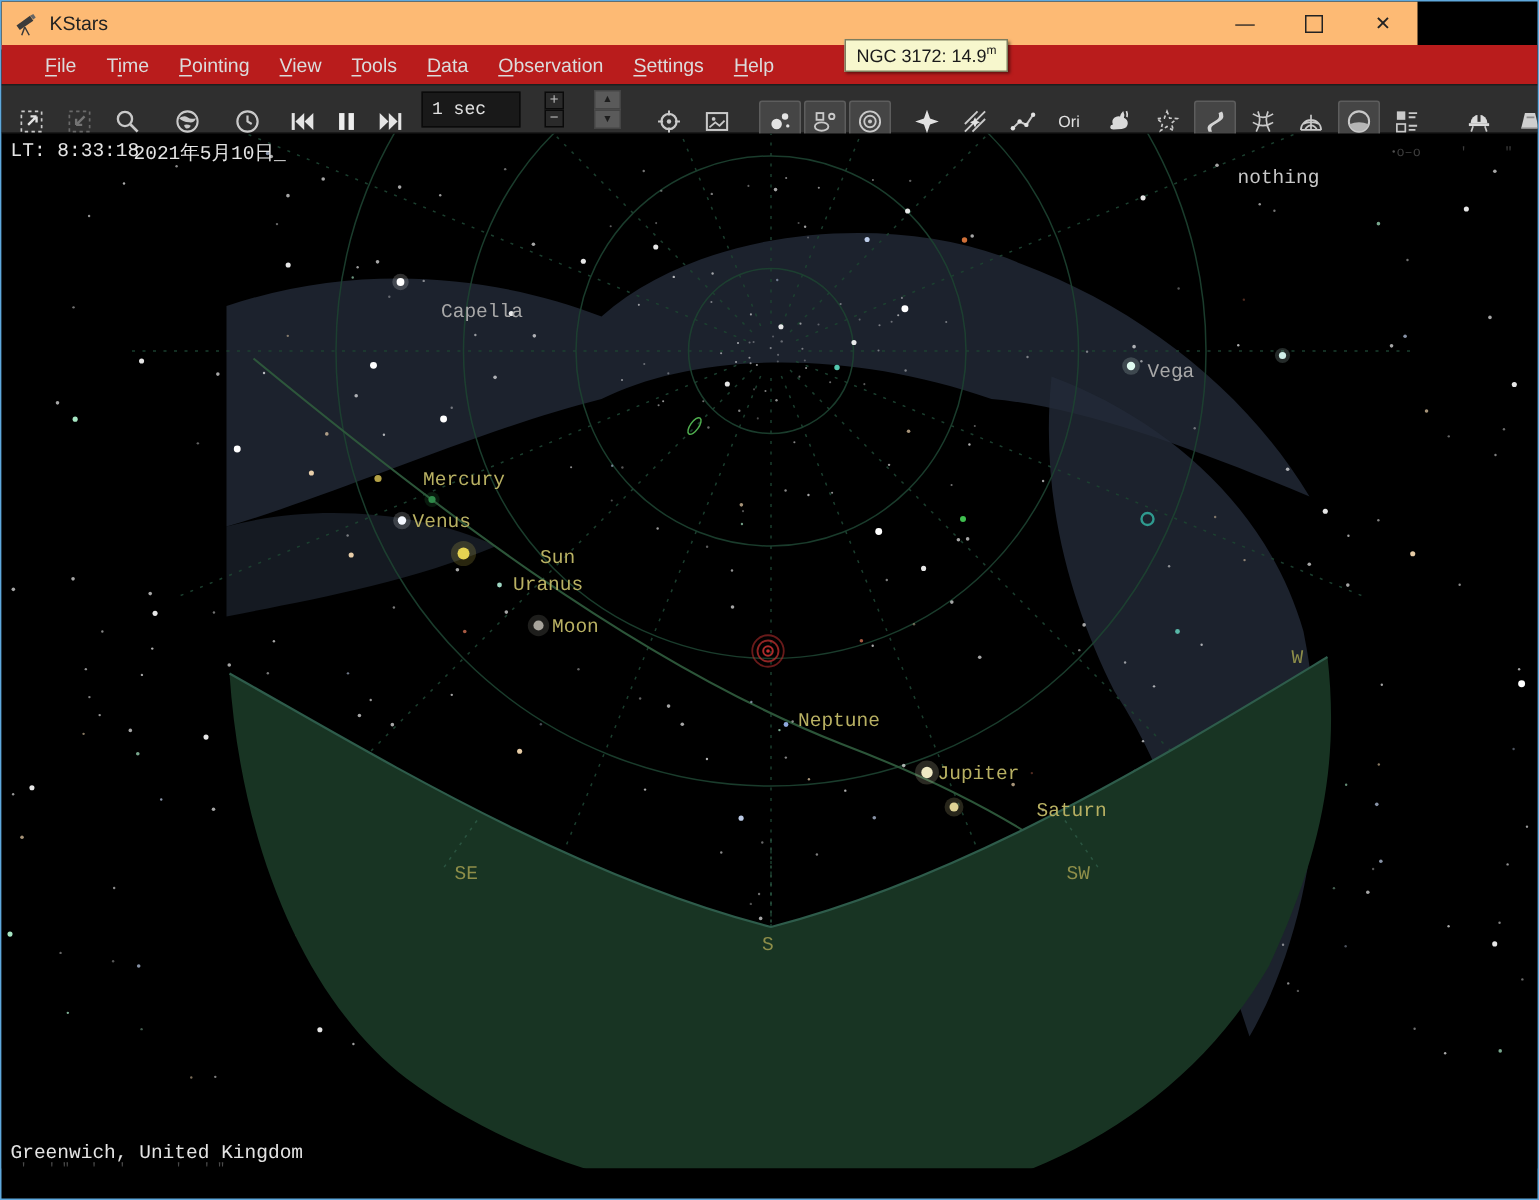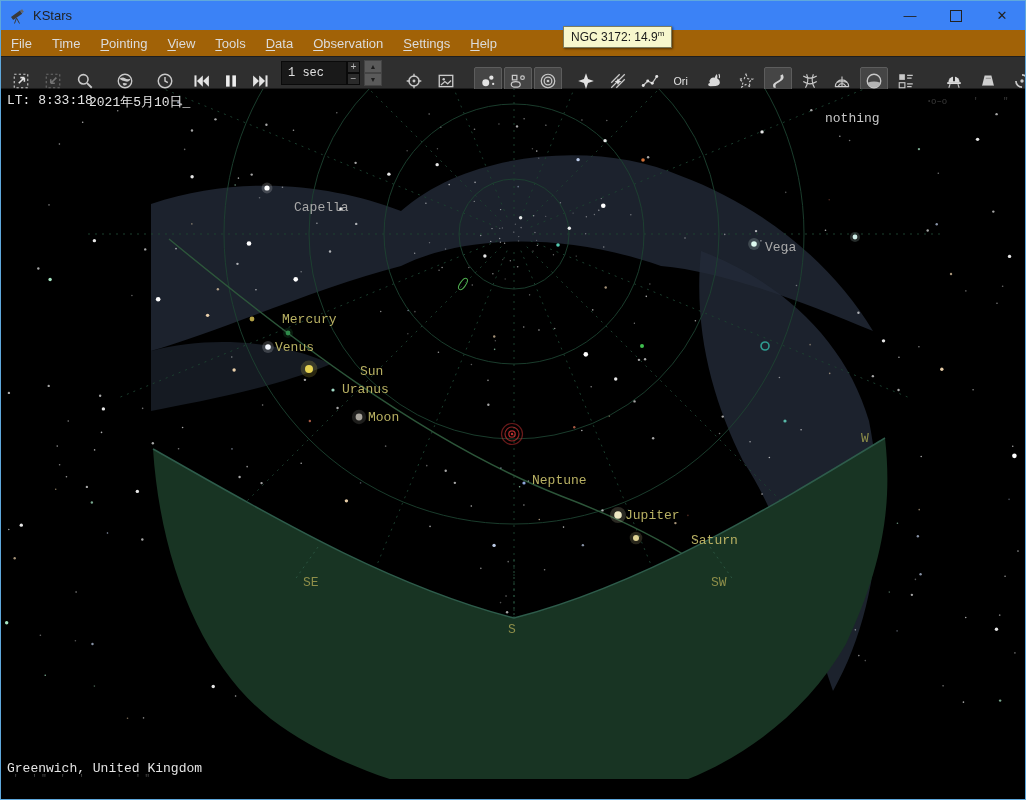--- a/index.html
+++ b/index.html
@@ -1,30 +1,30 @@
 <!DOCTYPE html>
 <html><head>
 <meta charset="utf-8">
 <style>
   html,body{margin:0;padding:0;background:#000;}
   .window{position:relative;width:1026px;height:800px;box-sizing:border-box;
     border:1px solid #5fa8dc;background:#000;overflow:hidden;
     font-family:"Liberation Sans",sans-serif;}
   
-  .titlebar{position:absolute;left:0;top:0;width:1024px;height:29px;background:#3b82f6;
+  .titlebar{position:absolute;left:0;top:0;width:944px;height:29px;background:#fdba74;
     display:flex;align-items:center;border-bottom:3px solid #c4b5fd;}
   .titlebar .appicon{margin:0 6px 0 8px;width:18px;height:18px;}
   .titlebar .title{font-size:13px;color:#222;}
   .wcontrols{margin-left:auto;display:flex;height:100%;}
   .wbtn{width:46px;height:100%;display:flex;align-items:center;justify-content:center;
     font-size:13px;color:#222;cursor:default;}
   .wbtn .sq{width:10px;height:10px;border:1px solid #222;display:block;}
   
-  .menubar{position:absolute;left:0;top:29px;width:1024px;height:26px;background:#a16207;
-    display:flex;align-items:center;padding-left:0;box-sizing:border-box;}
+  .menubar{position:absolute;left:0;top:29px;width:1024px;height:26px;background:#b91c1c;
+    display:flex;align-items:center;padding-left:19px;box-sizing:border-box;}
   .menu-item{color:#dcdcdc;font-size:13px;padding:3px 10px;cursor:default;}
   .menu-item u{text-decoration:underline;text-underline-offset:2px;}
   
   .toolbar{position:absolute;left:0;top:55px;width:1024px;height:33px;background:#2f2f2f;
     border-top:1px solid #1e1e1e;border-bottom:1px solid #1a1a1a;box-sizing:border-box;
     display:flex;align-items:center;padding-left:6px;}
   .tb{position:relative;width:28px;height:28px;flex:0 0 auto;background:transparent;border:1px solid transparent;
     border-radius:2px;display:flex;align-items:center;justify-content:center;padding:0;margin-top:16px;}
   .tb.toggled{background:#454545;border-color:#5d5d5d;}
   .tb.disabled{opacity:.38;}
@@ -134,21 +134,21 @@
           <rect x="9.2" y="3" width="3.2" height="10" fill="#eeeeee"></rect>
         </svg>
       </button>
       <button class="tb" style="margin-left: 2px;">
         <svg width="18" height="18" viewBox="0 0 16 16">
           <path d="M1 3 L6.2 8 L1 13Z" fill="#e4e4e4"></path>
           <path d="M6.4 3 L11.6 8 L6.4 13Z" fill="#e4e4e4"></path>
           <rect x="12" y="3" width="1.8" height="10" fill="#e4e4e4"></rect>
         </svg>
       </button>
-      <div class="tstep" style="margin-left: 6px;">
+      <div class="tstep" style="margin-left: 6px; gap: 16px;">
         <div class="field">1 sec</div>
         <div class="pmcol">
           <button class="pm">+</button>
           <button class="pm">−</button>
         </div>
         <div class="arrcol">
           <button class="arr">▲</button>
           <button class="arr">▼</button>
         </div>
       </div>

